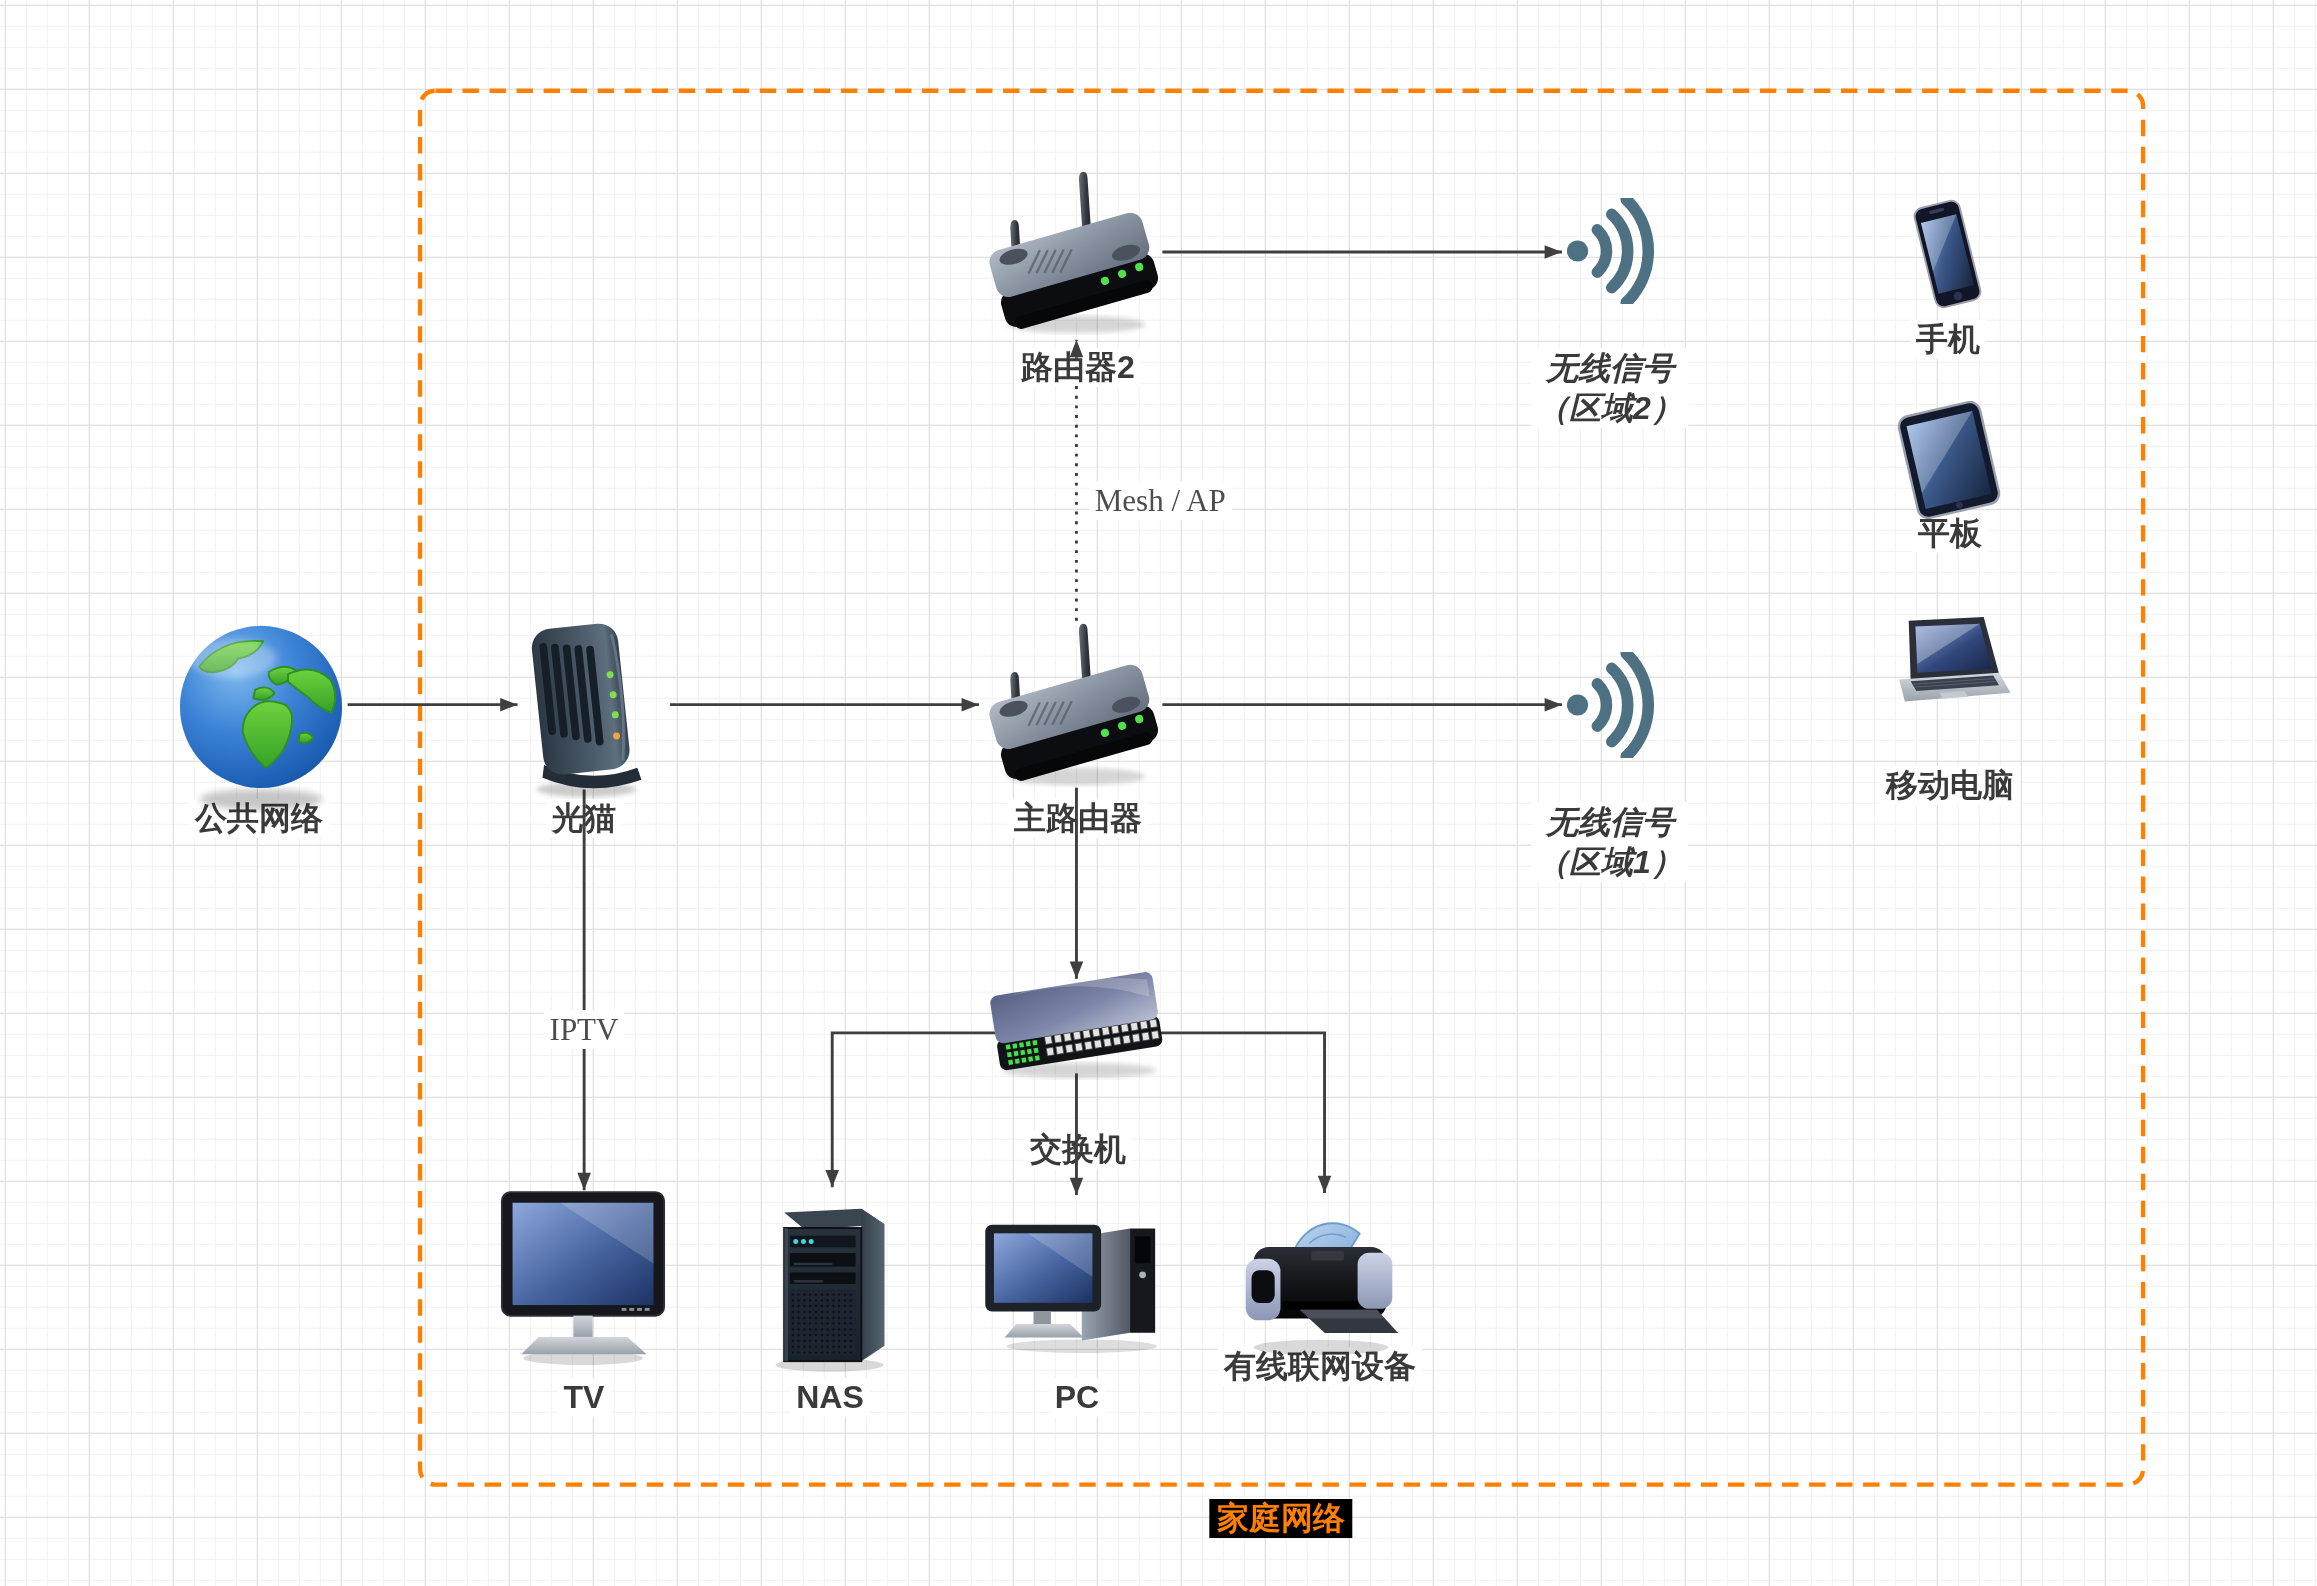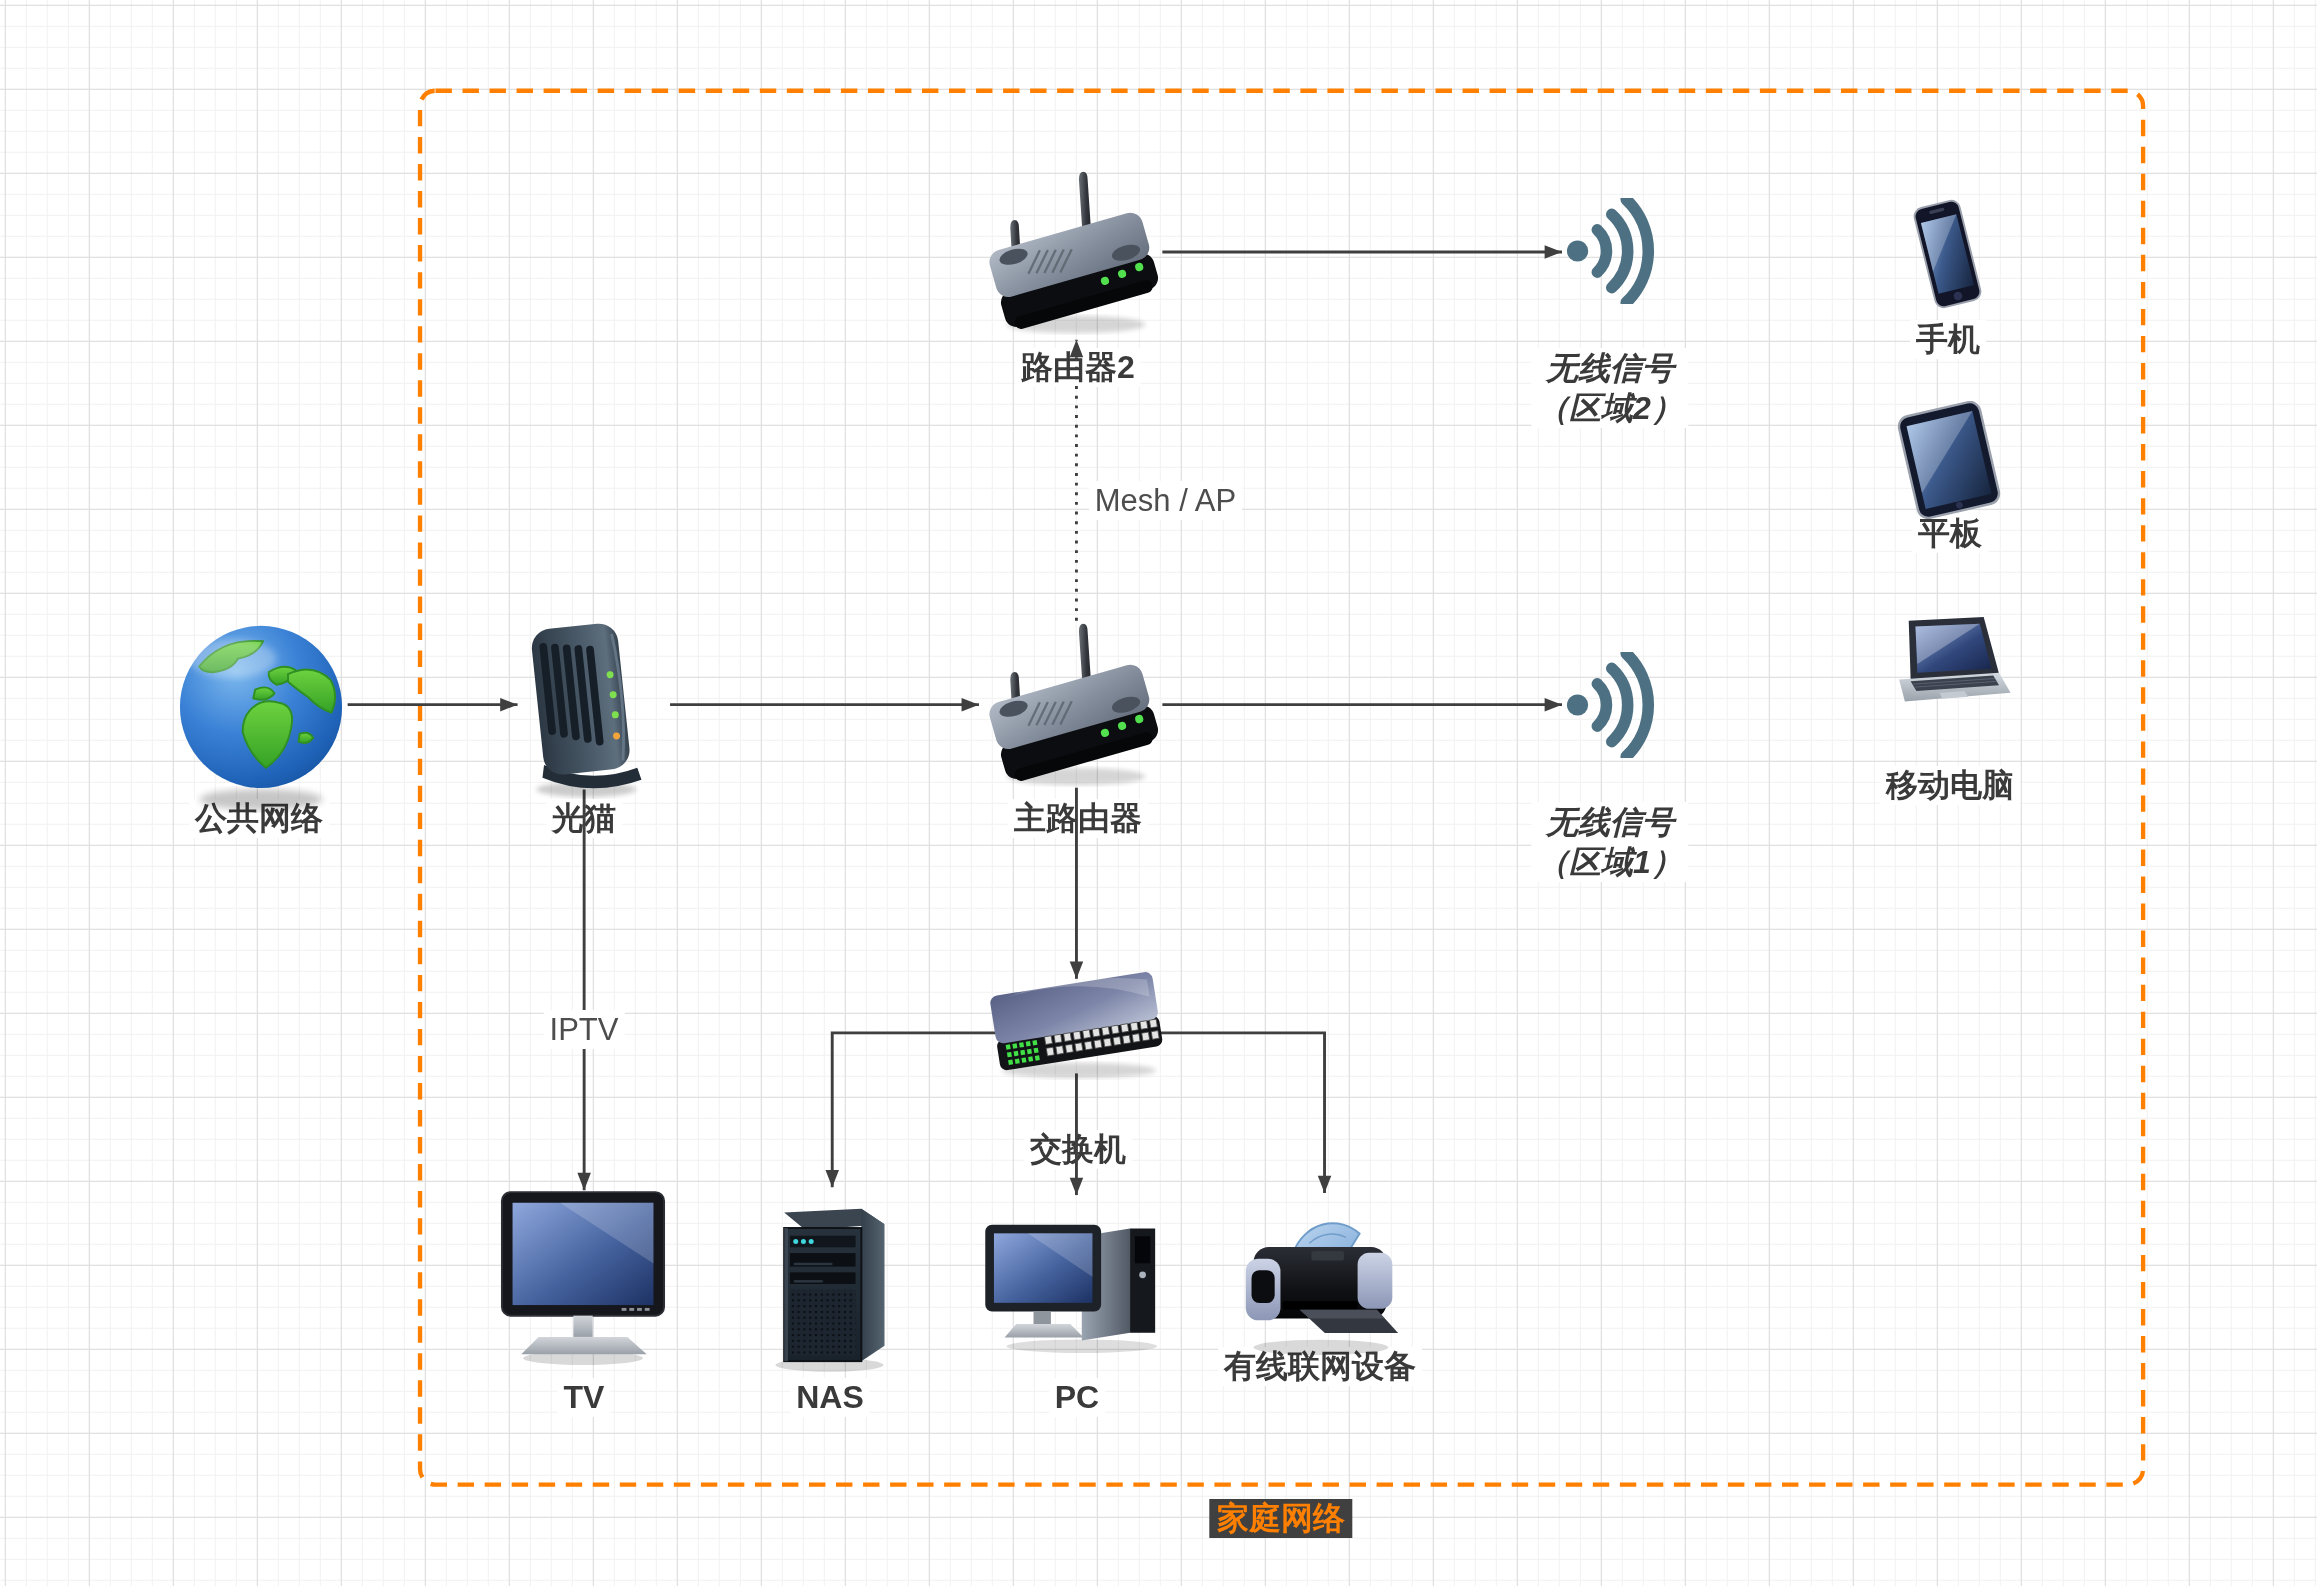--- a/index.html
+++ b/index.html
@@ -25,28 +25,28 @@
     font-weight:bold;font-size:32px;line-height:39px;color:#3a3a3a;
     background:#ffffff;padding:0 5.8px;white-space:nowrap;text-align:center;
     z-index:2;
   }
   .node-label.two{line-height:40px;font-style:italic;}
   .node-label.two span{display:block;}
 
   .edge-label{
     position:absolute;transform:translateX(-50%);
     font-weight:normal;font-size:31px;line-height:39px;color:#4d4d4d;
-    background:#ffffff;padding:0 5.8px;white-space:nowrap;z-index:5;
+    background:#ffffff;padding:0 5.8px;white-space:nowrap;z-index:5;font-family:Liberation Serif, serif;
   }
   .edge-label.anchor-left{transform:none;}
 
   .boundary-label{
     position:absolute;transform:translateX(-50%);
     font-weight:bold;font-size:32px;line-height:39px;color:#ff8000;
-    background:#404040;padding:0 7.7px;white-space:nowrap;z-index:5;
+    background:#000000;padding:0 7.7px;white-space:nowrap;z-index:5;
   }
 
   .dev{position:absolute;z-index:4;}
   .dev svg{display:block;width:100%;height:100%;}
 </style>
 </head>
 <body>
 
 <div id="canvas">
 

